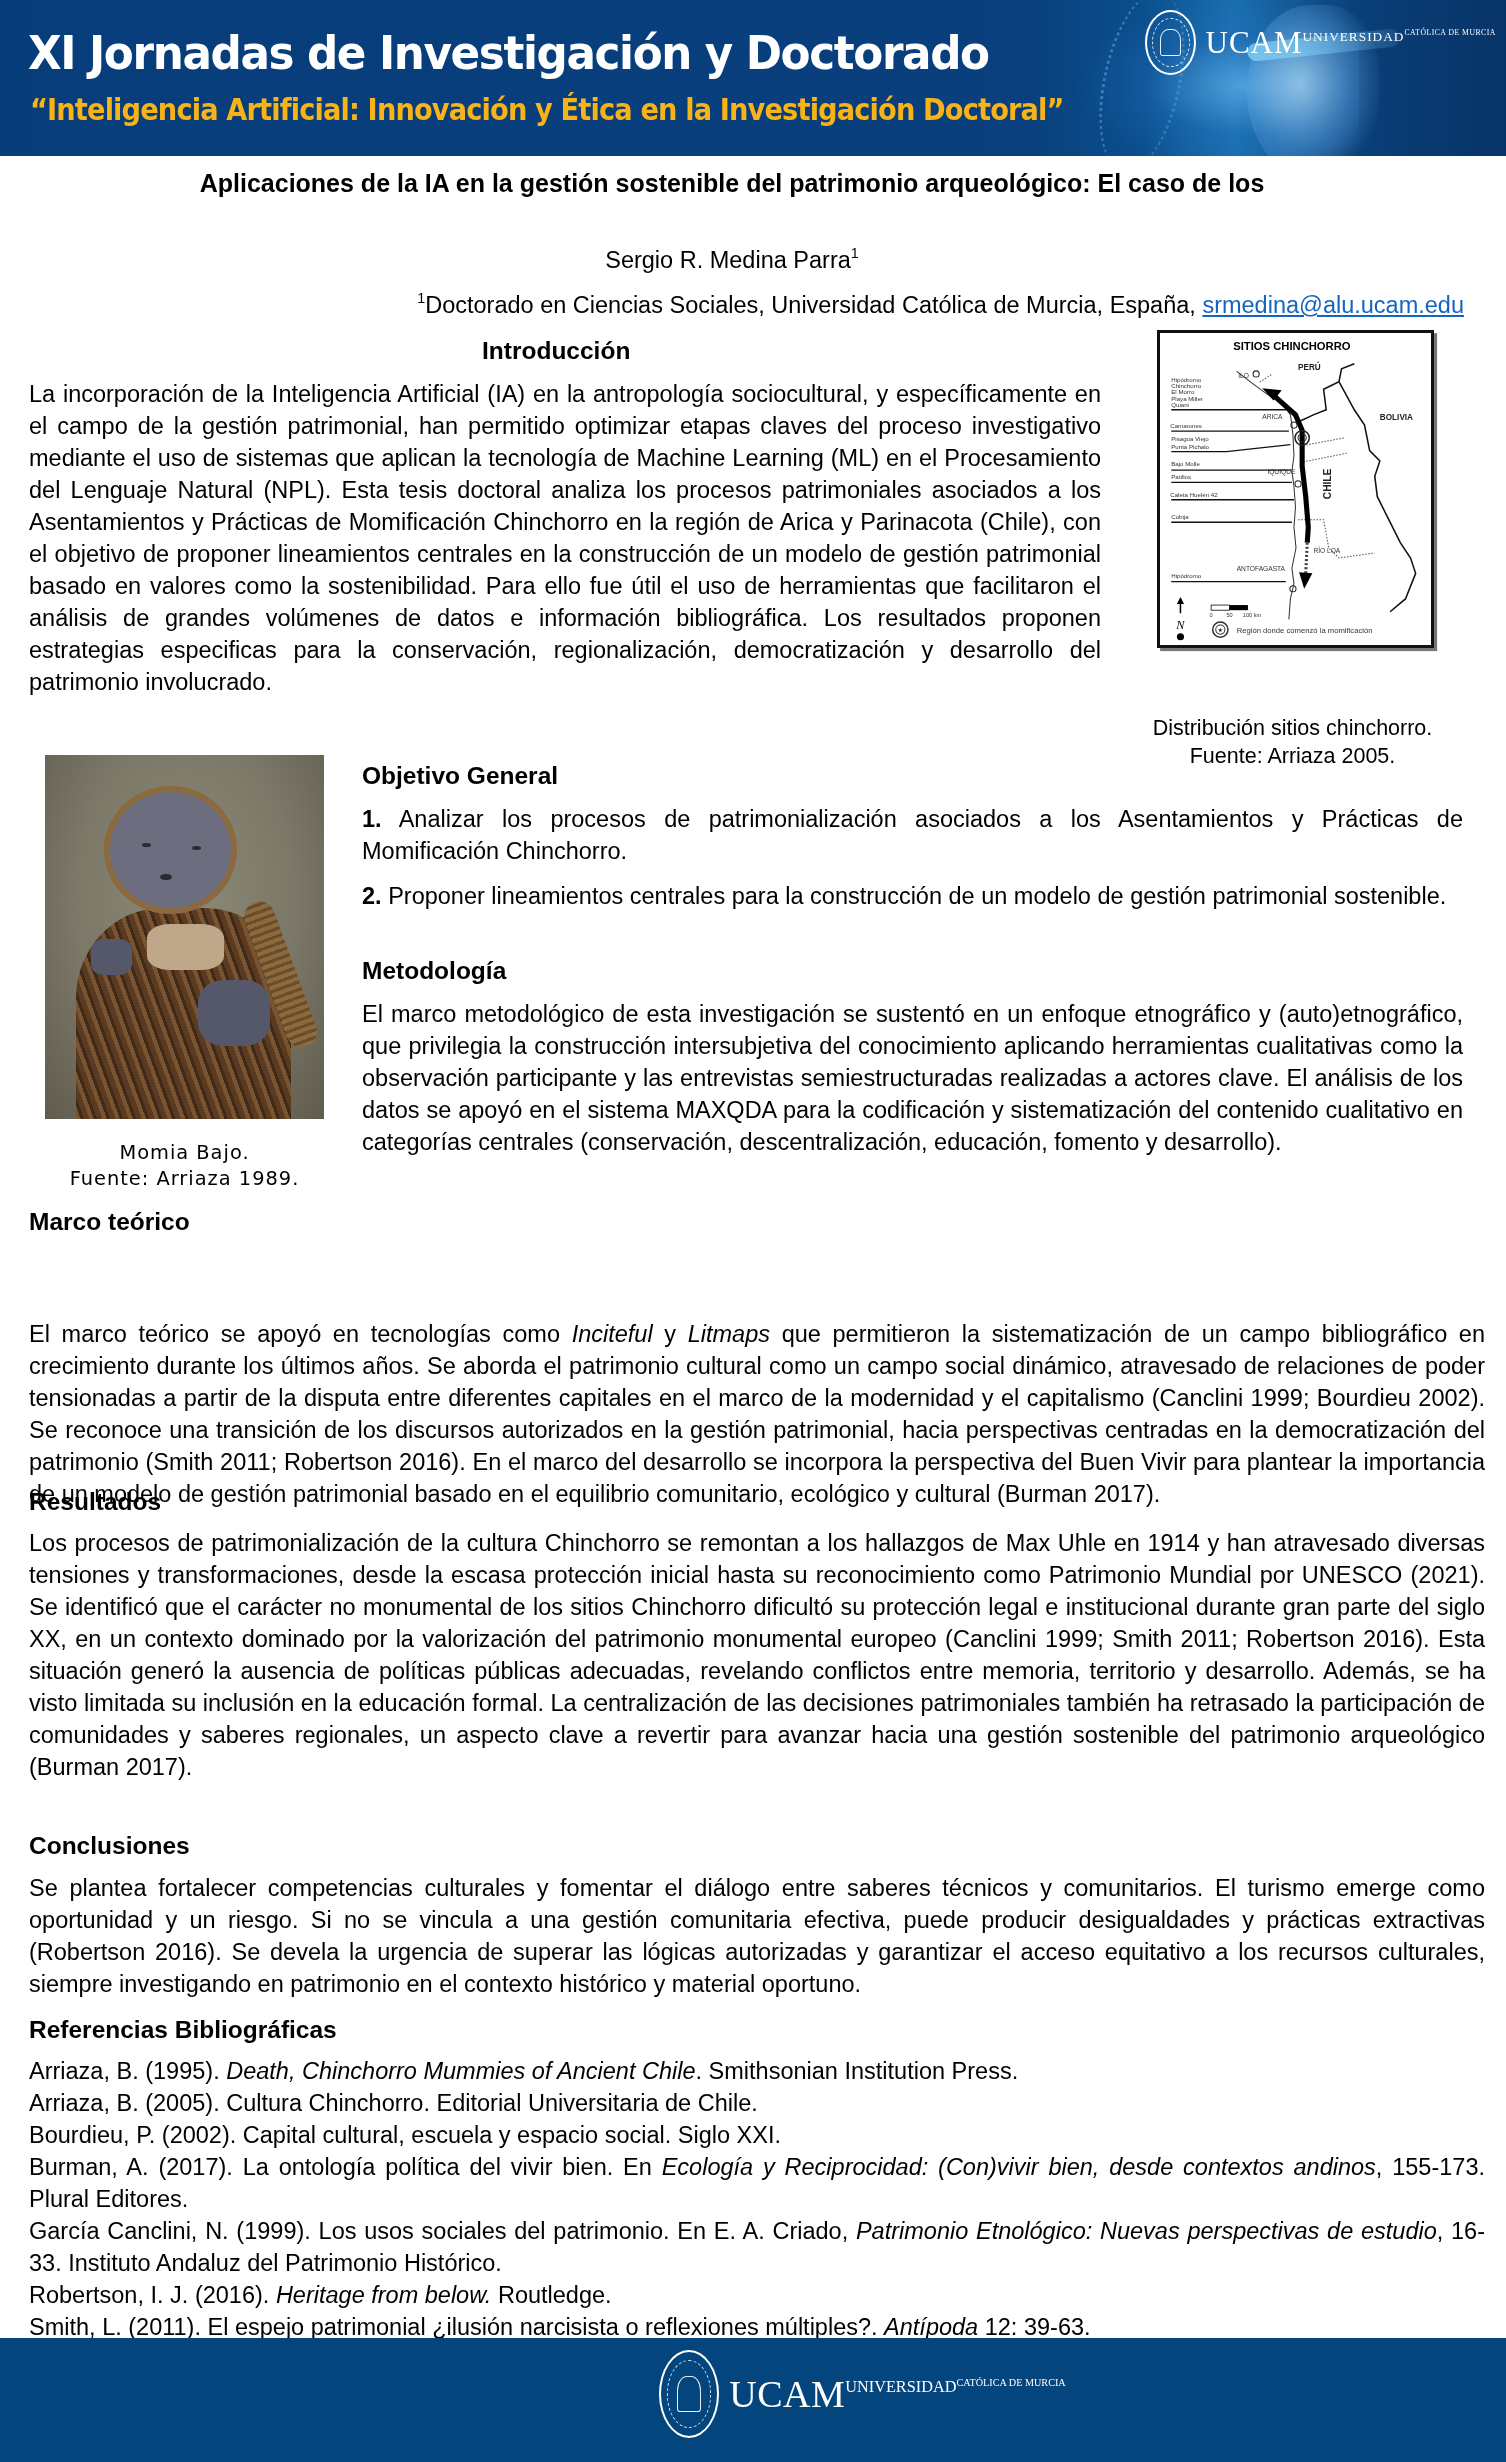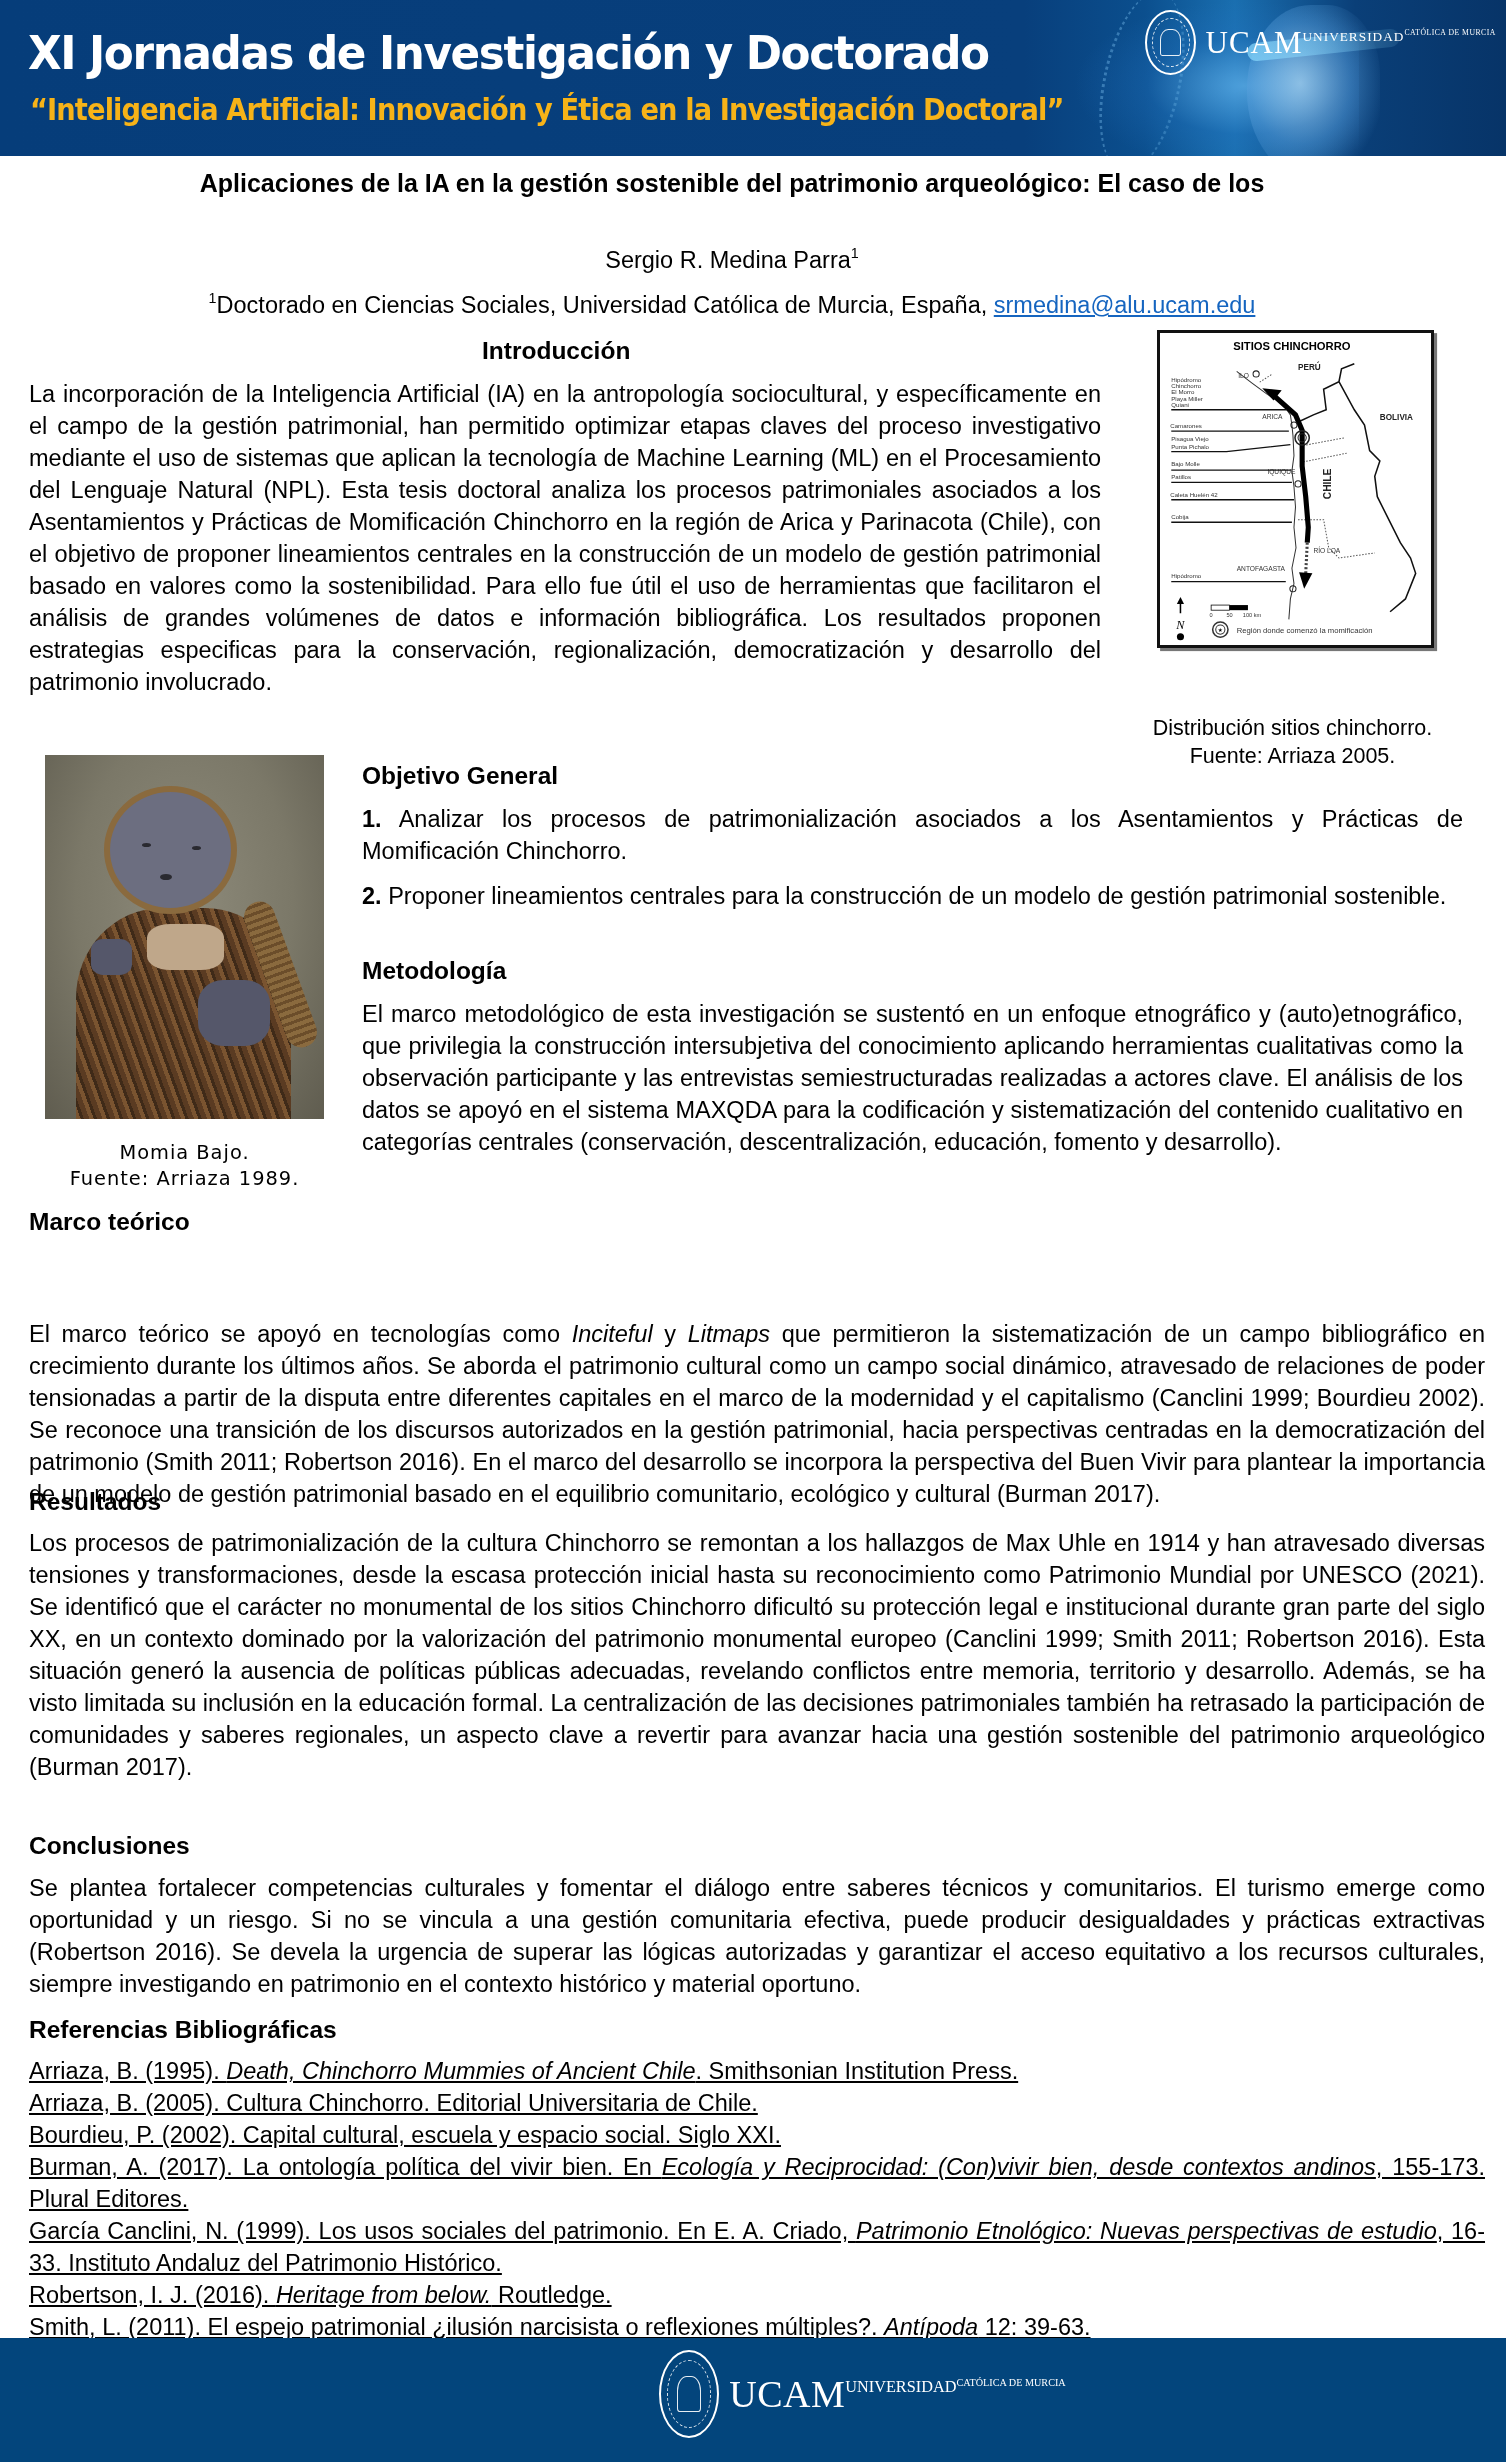--- a/index.html
+++ b/index.html
@@ -37,21 +37,21 @@
   .logo-top .seal { width: 51px; height: 65px; margin-right: 9.2px; }
   .logo-top .w1 { font-size: 31px; letter-spacing: 1px; }
   .logo-top .w2 { font-size: 13.3px; letter-spacing: 1px; margin-top: 3.1px; }
   .logo-top .w3 { font-size: 7.7px; letter-spacing: 0.5px; margin-top: 2px; }
 
   
   .center { position: absolute; left: 0; width: 1464px; text-align: center; }
   .paper-title { top: 167px; font-weight: bold; font-size: 25px; line-height: 33px; }
   .author { top: 247px; font-size: 23.5px; }
   .author sup, .affil sup { font-size: 14.3px; vertical-align: top; position: relative; top: -2px; }
-  .affil { top: 292px; font-size: 23.5px; }
+  .affil { top: 292px; font-size: 23.5px; text-align: right; }
   .affil .email { color: #1565c0; text-decoration: underline; }
 
   
   .h { position: absolute; font-weight: bold; font-size: 24.5px; }
   .p { position: absolute; font-size: 23.5px; line-height: 32px; text-align: justify; }
   .p i { font-style: italic; }
 
   .intro-heading { left: 482px; top: 337px; }
   .intro-body { left: 29px; top: 378px; width: 1072px; }
 
@@ -90,21 +90,21 @@
   .marco-body { left: 29px; top: 1318px; width: 1456px; }
 
   .res-heading { left: 29px; top: 1488px; }
   .res-body { left: 29px; top: 1527px; width: 1456px; }
 
   .conc-heading { left: 29px; top: 1832px; }
   .conc-body { left: 29px; top: 1872px; width: 1456px; }
 
   .ref-heading { left: 29px; top: 2016px; }
   .refs { position: absolute; left: 29px; top: 2055px; width: 1456px; font-size: 23.5px; line-height: 32px; }
-  .refs .ref { text-align: justify; text-decoration: underline; }
+  .refs .ref { text-align: justify; }
   .refs i { font-style: italic; }
 
   
   .footer { position: absolute; left: 0; top: 2338px; width: 1506px; height: 125px; background: #03457c; }
   .logo-bottom { left: 659px; top: 2350px; }
   .logo-bottom .seal { width: 60px; height: 88px; margin-right: 10.2px; }
   .logo-bottom .w1 { font-size: 38px; letter-spacing: 0.5px; }
   .logo-bottom .w2 { font-size: 16.3px; margin-top: 4.1px; }
   .logo-bottom .w3 { font-size: 10.2px; margin-top: 3.1px; }
 </style>

